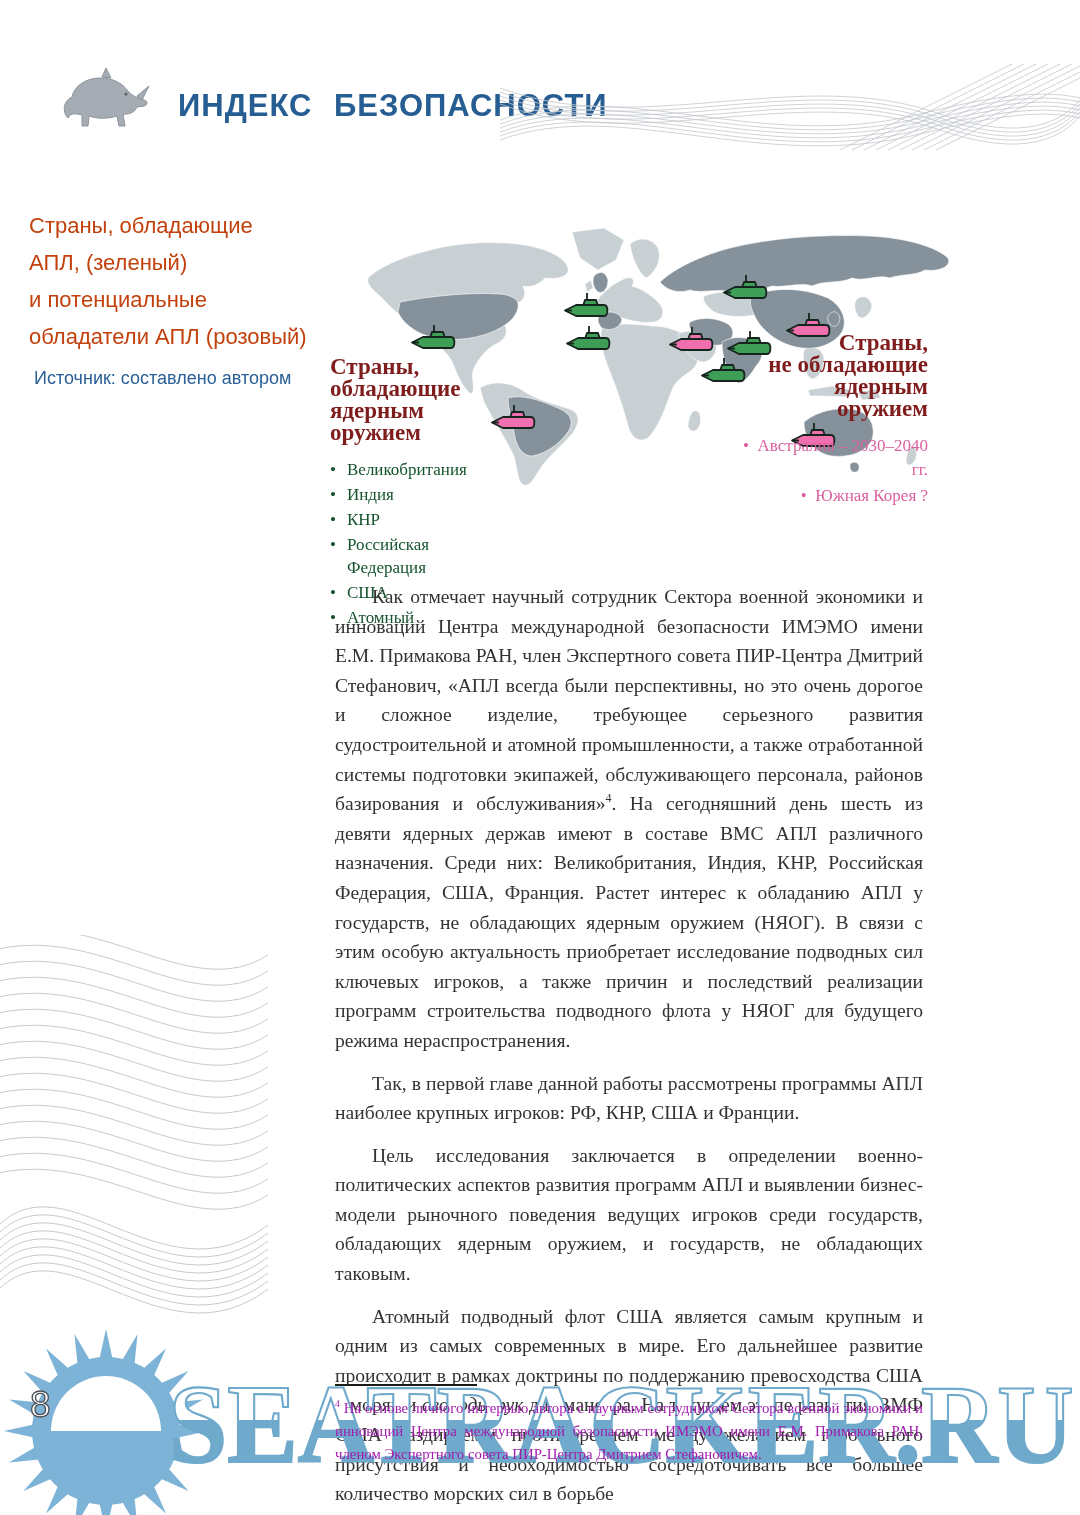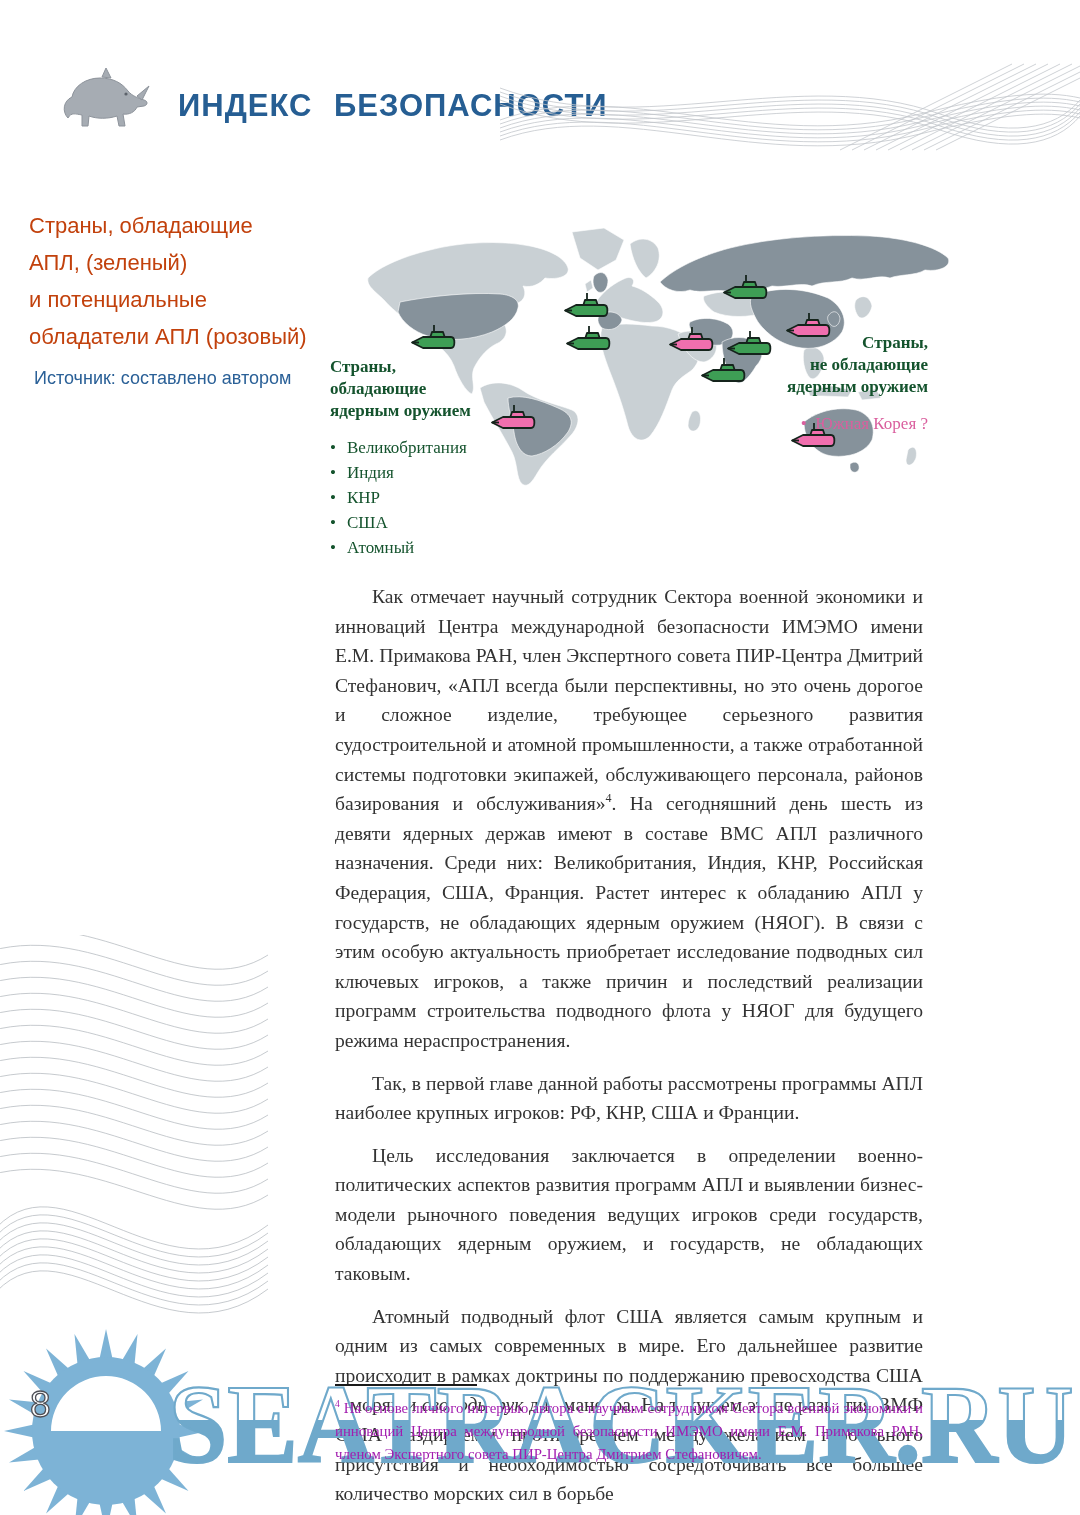--- a/index.html
+++ b/index.html
@@ -19,21 +19,21 @@
         font-family:"Liberation Sans",sans-serif;font-size:18px;}
 
   
   .map{position:absolute;left:360px;top:226px;}
   .land{fill:#c9d0d4;stroke:#ffffff;stroke-width:0.6;}
   .hl{fill:#86929b;stroke:#ffffff;stroke-width:0.6;}
 
   
   .legend-left{position:absolute;left:330px;top:356px;width:150px;}
   .legend-right{position:absolute;right:152px;top:332px;width:185px;text-align:right;}
-  .legend-title{font-weight:bold;font-size:17px;line-height:22px;color:#14532d;white-space:pre-line;}
+  .legend-title{font-weight:bold;font-size:23px;line-height:22px;color:#7f1d1d;white-space:pre-line;}
   ul.legend-list{list-style:none;margin:14px 0 0 0;padding:0;font-size:17px;line-height:23px;}
   .legend-left ul.legend-list li{position:relative;padding-left:17px;color:#14532d;margin-bottom:2px;}
   .legend-left ul.legend-list li::before{content:"\2022";position:absolute;left:0;top:0;}
   .legend-right ul.legend-list{line-height:24px;}
   .legend-right ul.legend-list li{color:#da5f9e;margin-bottom:2px;}
   .legend-right ul.legend-list li::before{content:"\2022\2002";}
 
   
   .body-text{position:absolute;left:335px;top:569px;width:588px;font-size:19.6px;line-height:29.6px;
         color:#333;text-align:justify;z-index:2;}
@@ -156,30 +156,32 @@
   </svg>
 
   <div class="legend-left">
     <div class="legend-title">Страны,
 обладающие
 ядерным оружием</div>
     <ul class="legend-list">
         <li>Великобритания</li>
         <li>Индия</li>
         <li>КНР</li>
+        <li>Российская Федерация</li>
         <li>США</li>
         <li>Атомный</li>
       </ul>
   </div>
 
   <div class="legend-right">
     <div class="legend-title">Страны,
 не обладающие
 ядерным оружием</div>
     <ul class="legend-list">
+        <li>Австралия – 2030–2040 гг.</li>
         <li>Южная Корея ?</li>
       </ul>
   </div>
 
   <div class="body-text">
     <p><span>Как отмечает научный сотрудник Сектора военной экономики и инноваций Центра международной безопасности ИМЭМО имени Е.М. Примакова РАН, член Экспертного совета ПИР-Центра Дмитрий Стефанович, «АПЛ всегда были перспективны, но это очень дорогое и сложное изделие, требующее серьезного развития судостроительной и атомной промышленности, а также отработанной системы подготовки экипажей, обслуживающего персонала, районов базирования и обслуживания»</span><sup>4</sup><span>. На сегодняшний день шесть из девяти ядерных держав имеют в составе ВМС АПЛ различного назначения. Среди них: Великобритания, Индия, КНР, Российская Федерация, США, Франция. Растет интерес к обладанию АПЛ у государств, не обладающих ядерным оружием (НЯОГ). В связи с этим особую актуальность приобретает исследование подводных сил ключевых игроков, а также причин и последствий реализации программ строительства подводного флота у НЯОГ для будущего режима нераспространения.</span></p>
     <p>Так, в первой главе данной работы рассмотрены программы АПЛ наиболее крупных игроков: РФ, КНР, США и Франции.</p>
     <p>Цель исследования заключается в определении военно-политических аспектов развития программ АПЛ и выявлении бизнес-модели рыночного поведения ведущих игроков среди государств, обладающих ядерным оружием, и государств, не обладающих таковым.</p>
     <p><span>Атомный подводный флот США является самым крупным и одним из самых современных в мире. Его дальнейшее развитие происходит в рамках доктрины по поддержанию превосходства США в морях и </span><span class="em">свободы рук</span><span> для маневра. На текущем этапе развития ВМФ США раздираемы противоречием между желанием глобального присутствия и необходимостью сосредоточивать все большее количество морских сил в борьбе</span></p>
   </div>

